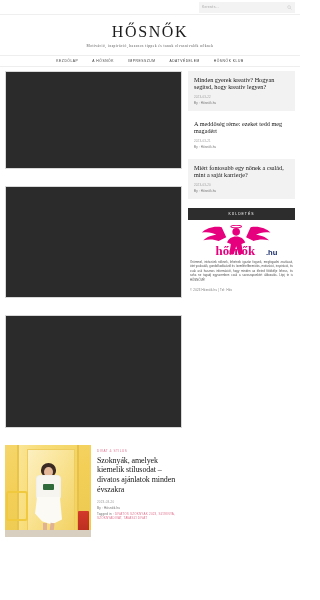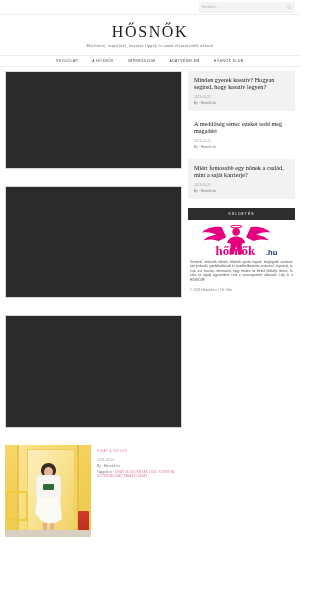--- a/index.html
+++ b/index.html
@@ -350,20 +350,21 @@
           <div class="ph-legR"></div>
           <div class="ph-bootL"></div>
           <div class="ph-bootR"></div>
         </div>
         <div class="ph-redobj"></div>
         <div class="ph-floor"></div>
       </div>
 
       <div class="featured-body">
         <div class="fcat">DIVAT &amp; STÍLUS</div>
+        <h2 class="ftitle">Szoknyák, amelyek kiemelik stílusodat – divatos ajánlatok minden évszakra</h2>
         <div class="fdate">2023-03-20</div>
         <div class="fby">By : Hősnők.hu</div>
         <div class="ftags">
           <span>Tagged in :</span>
           <span class="tg">DIVATOS SZOKNYÁK 2023, SZOKNYA, SZOKNYADIVAT, TAVASZI DIVAT</span>
         </div>
       </div>
     </article>
   </main>
 

